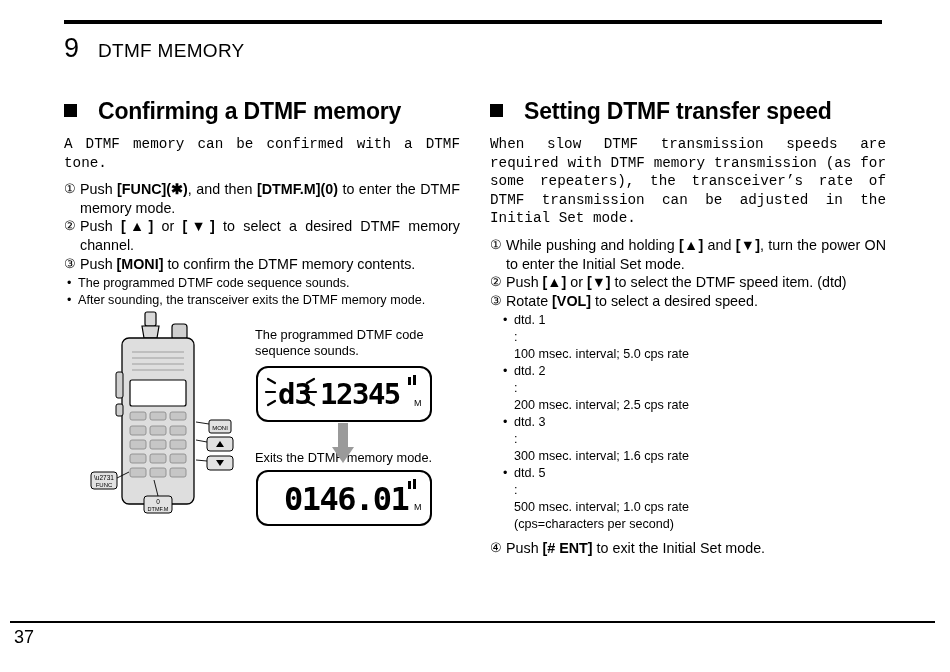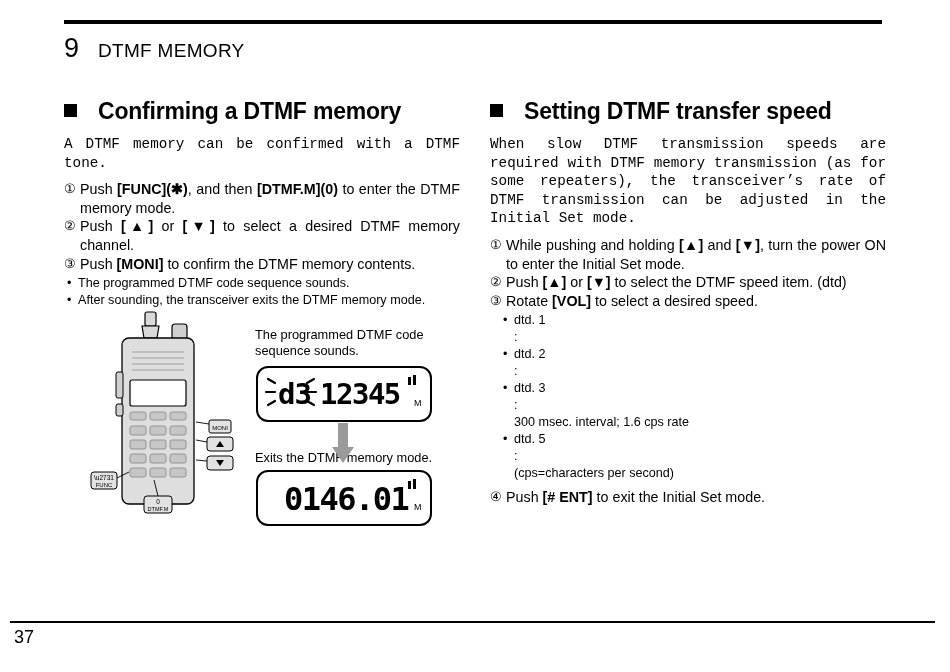--- a/index.html
+++ b/index.html
@@ -381,39 +381,42 @@
     <div class="step">
       <span class="num">③</span>
       <span class="txt jf"><span>Rotate </span><b>[VOL]</b><span> to select a desired speed.</span></span>
     </div>
 
     <ul class="bullets indented">
       <li>
         <span class="dtd-row">
             <span class="a">dtd. 1</span>
             <span class="b">:</span>
+            <span>100 msec. interval; 5.0 cps rate</span>
           </span>
       </li>
       <li>
         <span class="dtd-row">
             <span class="a">dtd. 2</span>
             <span class="b">:</span>
+            <span>200 msec. interval; 2.5 cps rate</span>
           </span>
       </li>
       <li>
         <span class="dtd-row">
             <span class="a">dtd. 3</span>
             <span class="b">:</span>
             <span>300 msec. interval; 1.6 cps rate</span>
           </span>
       </li>
       <li>
         <span class="dtd-row">
             <span class="a">dtd. 5</span>
             <span class="b">:</span>
+            <span>500 msec. interval; 1.0 cps rate</span>
           </span>
       </li>
       <li class="noBullet">(cps=characters per second)</li>
     </ul>
 
     <div class="step" style="margin-top:6px;">
       <span class="num">④</span>
       <span class="txt jf"><span>Push </span><b>[# ENT]</b><span> to exit the Initial Set mode.</span></span>
     </div>
   </div>

